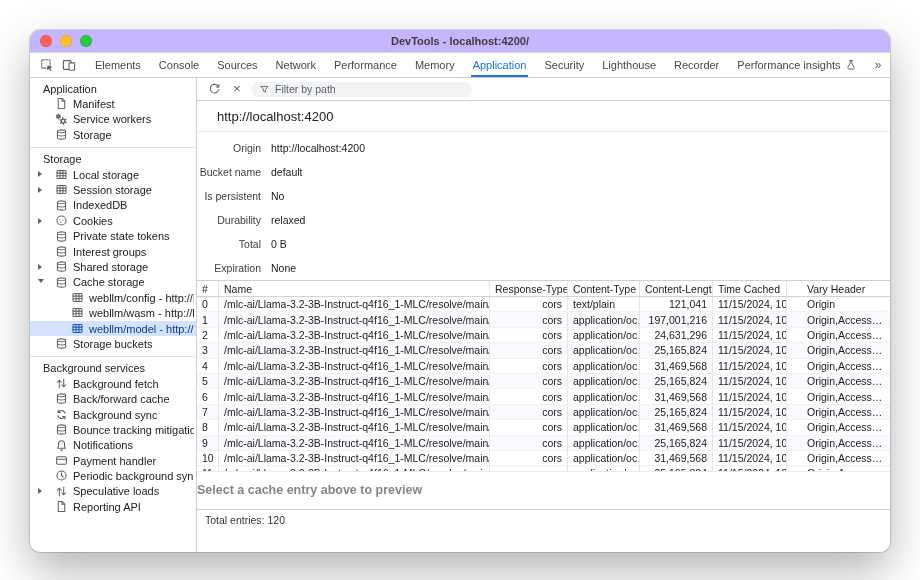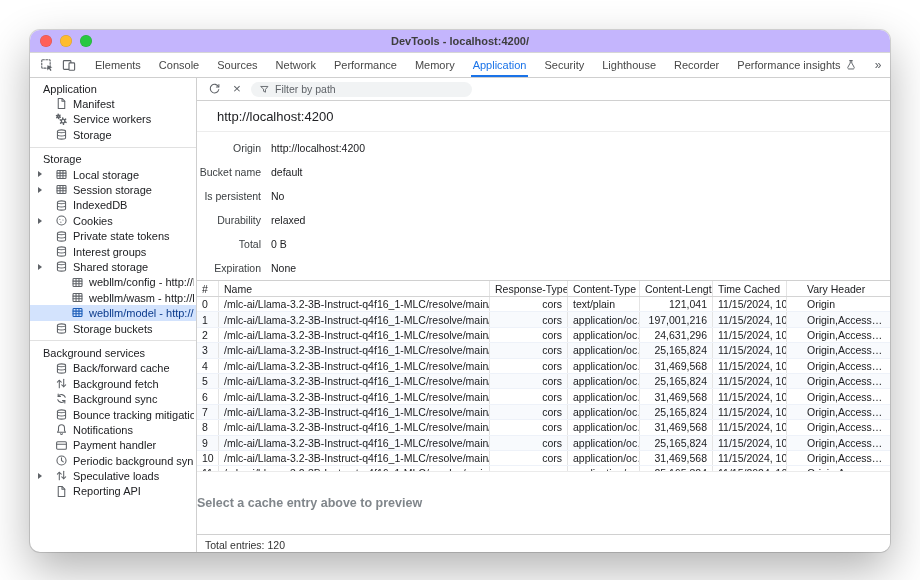--- a/index.html
+++ b/index.html
@@ -69,21 +69,21 @@
   .c1{flex:1 1 auto;min-width:0;}
   .c2{width:78px;justify-content:flex-end;}
   .c3{width:72px;}
   .c4{width:73px;justify-content:flex-end;}
   .c5{width:74px;}
   .c6{width:88px;border-right:none;margin-left:15px;}
   .g-header .c{justify-content:flex-start;}
   
   .preview{flex:1;display:flex;align-items:center;justify-content:flex-start;border-top:1px solid #ebebeb;}
   .preview-text{font-size:12.5px;font-weight:bold;color:#80868b;}
-  .statusbar{height:18px;flex:none;border-top:1px solid #d0d0d0;box-sizing:border-box;
+  .statusbar{height:43px;flex:none;border-top:1px solid #d0d0d0;box-sizing:border-box;
              padding:4px 0 0 8px;font-size:10.5px;color:#333;}
   svg{display:block;}
 </style>
 </head>
 <body>
 
 <div class="window">
   <div class="titlebar">
     <div class="lights">
       <div class="light" style="background:#ff5f57"></div>
@@ -271,20 +271,32 @@
           <span class="ico">
             <svg width="13" height="13" viewBox="0 0 16 16" fill="none" stroke="#5f6368" stroke-width="1.3" stroke-linecap="round" stroke-linejoin="round">
               <ellipse cx="8" cy="4.1" rx="5" ry="1.8"></ellipse>
               <path d="M3 4.1v7.8M13 4.1v7.8"></path>
               <path d="M3 11.9c0 1 2.2 1.8 5 1.8s5-.8 5-1.8"></path>
               <path d="M3 8c0 1 2.2 1.8 5 1.8S13 9 13 8"></path>
             </svg>
           </span>
           <span class="lbl">Shared storage</span>
         </div>
+        <div class="s-item">
+          <span class="expander tri down"></span>
+          <span class="ico">
+            <svg width="13" height="13" viewBox="0 0 16 16" fill="none" stroke="#5f6368" stroke-width="1.3" stroke-linecap="round" stroke-linejoin="round">
+              <ellipse cx="8" cy="4.1" rx="5" ry="1.8"></ellipse>
+              <path d="M3 4.1v7.8M13 4.1v7.8"></path>
+              <path d="M3 11.9c0 1 2.2 1.8 5 1.8s5-.8 5-1.8"></path>
+              <path d="M3 8c0 1 2.2 1.8 5 1.8S13 9 13 8"></path>
+            </svg>
+          </span>
+          <span class="lbl">Cache storage</span>
+        </div>
         <div class="s-item child">
           <span class="ico">
             <svg width="13" height="13" viewBox="0 0 16 16" fill="none" stroke="#5f6368" stroke-width="1.3" stroke-linecap="round" stroke-linejoin="round">
               <rect x="2.5" y="3" width="11" height="10" rx="1"></rect>
               <path d="M2.5 6.3h11M2.5 9.6h11M6.2 3v10M9.8 3v10"></path>
             </svg>
           </span>
           <span class="lbl">webllm/config - http://loc…</span>
         </div>
         <div class="s-item child">
@@ -311,41 +323,41 @@
               <ellipse cx="8" cy="4.1" rx="5" ry="1.8"></ellipse>
               <path d="M3 4.1v7.8M13 4.1v7.8"></path>
               <path d="M3 11.9c0 1 2.2 1.8 5 1.8s5-.8 5-1.8"></path>
               <path d="M3 8c0 1 2.2 1.8 5 1.8S13 9 13 8"></path>
             </svg>
           </span>
           <span class="lbl">Storage buckets</span>
         </div>
         <div class="divider"></div>
         <div class="sec-title">Background services</div>
-        <div class="s-item">
-          <span class="ico">
-            <svg width="13" height="13" viewBox="0 0 16 16" fill="none" stroke="#5f6368" stroke-width="1.3" stroke-linecap="round" stroke-linejoin="round">
-              <ellipse cx="8" cy="4.1" rx="5" ry="1.8"></ellipse>
-              <path d="M3 4.1v7.8M13 4.1v7.8"></path>
-              <path d="M3 11.9c0 1 2.2 1.8 5 1.8s5-.8 5-1.8"></path>
-              <path d="M3 8c0 1 2.2 1.8 5 1.8S13 9 13 8"></path>
-            </svg>
-          </span>
-          <span class="lbl">Back/forward cache</span>
-        </div>
         <div class="s-item">
           <span class="ico">
             <svg width="13" height="13" viewBox="0 0 16 16" fill="none" stroke="#5f6368" stroke-width="1.3" stroke-linecap="round" stroke-linejoin="round">
               <path d="M5.3 13.2V4"></path>
               <path d="M2.9 6.4 5.3 4l2.4 2.4"></path>
               <path d="M10.7 2.8V12"></path>
               <path d="M13.1 9.6 10.7 12 8.3 9.6"></path>
             </svg>
           </span>
           <span class="lbl">Background fetch</span>
+        </div>
+        <div class="s-item">
+          <span class="ico">
+            <svg width="13" height="13" viewBox="0 0 16 16" fill="none" stroke="#5f6368" stroke-width="1.3" stroke-linecap="round" stroke-linejoin="round">
+              <ellipse cx="8" cy="4.1" rx="5" ry="1.8"></ellipse>
+              <path d="M3 4.1v7.8M13 4.1v7.8"></path>
+              <path d="M3 11.9c0 1 2.2 1.8 5 1.8s5-.8 5-1.8"></path>
+              <path d="M3 8c0 1 2.2 1.8 5 1.8S13 9 13 8"></path>
+            </svg>
+          </span>
+          <span class="lbl">Back/forward cache</span>
         </div>
         <div class="s-item">
           <span class="ico">
             <svg width="13" height="13" viewBox="0 0 16 16" fill="none" stroke="#5f6368" stroke-width="1.3" stroke-linecap="round" stroke-linejoin="round">
               <path d="M12.6 6.4a4.9 4.9 0 0 0-8.7-1"></path>
               <path d="M3.9 2.6v2.9h2.9"></path>
               <path d="M3.4 9.6a4.9 4.9 0 0 0 8.7 1"></path>
               <path d="M12.1 13.4v-2.9H9.2"></path>
             </svg>
           </span>

